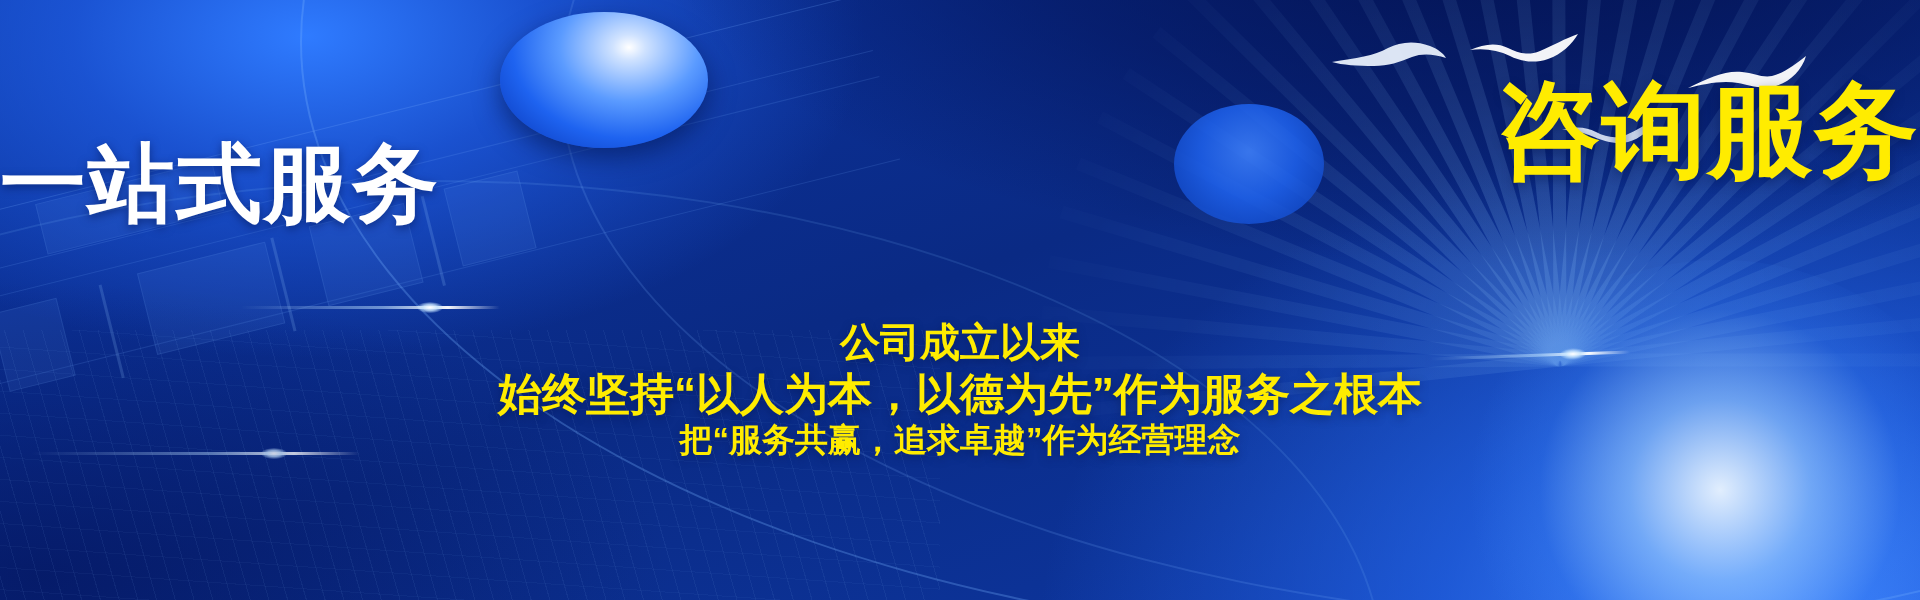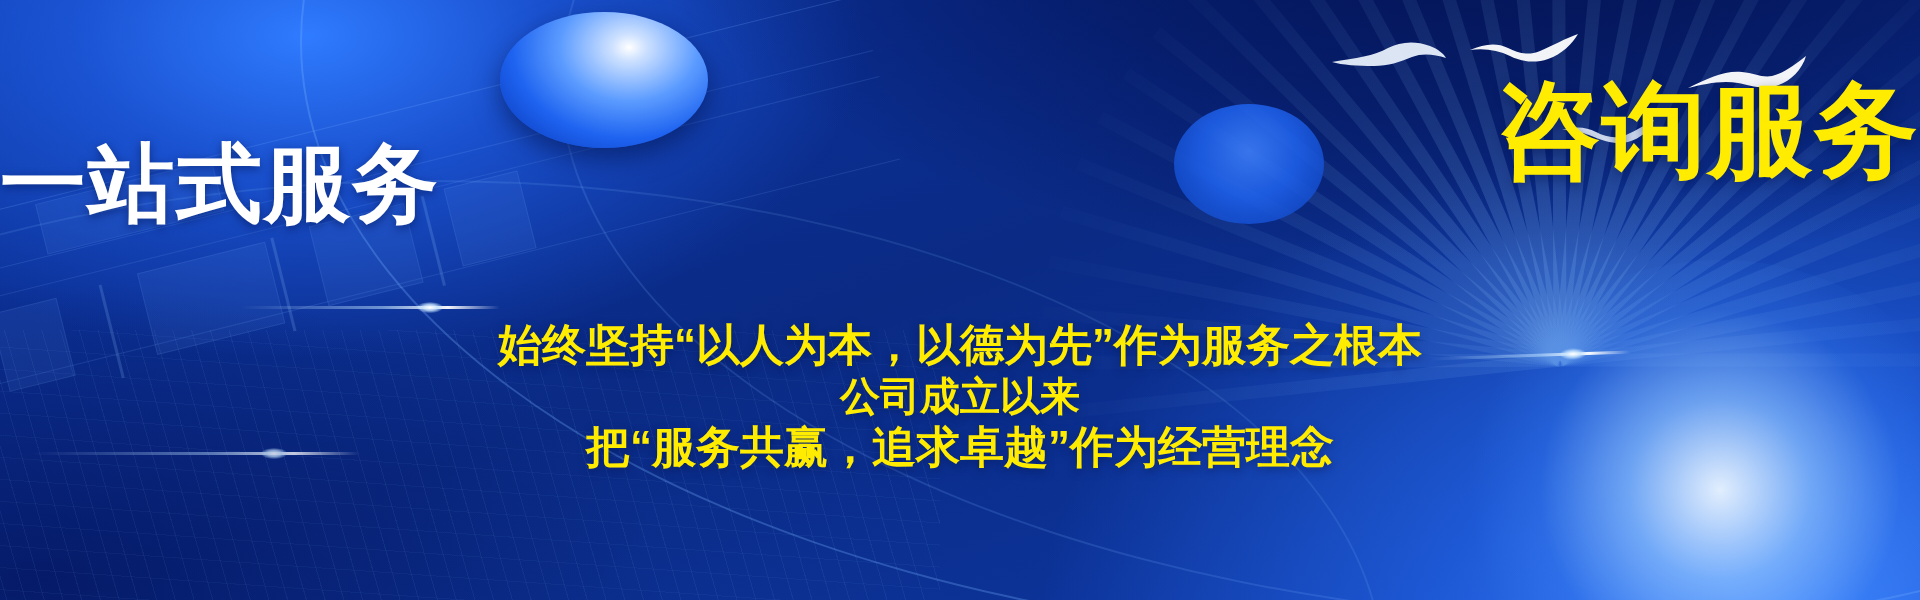--- a/index.html
+++ b/index.html
@@ -198,21 +198,21 @@
     color: #ffec00;
     font-weight: 700;
     text-shadow: 0 3px 9px rgba(0,20,80,0.5);
   }
   .subtext .line {
     line-height: 1.22;
     white-space: nowrap;
   }
   .subtext .l1 { font-size: 40px; }
   .subtext .l2 { font-size: 44px; }
-  .subtext .l3 { font-size: 44px; }
+  .subtext .l3 { font-size: 33px; }
 </style>
 </head>
 <body>
 
 <div id="banner">
 
   <div class="layer vignette-tr"></div>
   <div class="layer vignette-bl"></div>
 
   <div class="filmstrip">
@@ -307,18 +307,18 @@
       <path d="M2 12 C16 8, 26 9, 36 14 C46 19, 56 21, 66 17 C76 13, 86 6, 94 2 C90 12, 80 21, 68 24 C56 27, 44 23, 34 19 C22 14, 12 12, 2 12 Z" fill="#e9f2ff" opacity="0.9"></path>
     </svg>
   </div>
 
   <div class="headline">
     <span class="hl-white">一站式服务</span>
     <span class="hl-yellow">咨询服务</span>
   </div>
 
   <div class="subtext">
+    <div class="line l1">公司成立以来</div>
     <div class="line l2">始终坚持“以人为本，以德为先”作为服务之根本</div>
-    <div class="line l1">公司成立以来</div>
     <div class="line l3">把“服务共赢，追求卓越”作为经营理念</div>
   </div>
 
 </div>
 
 </body></html>

